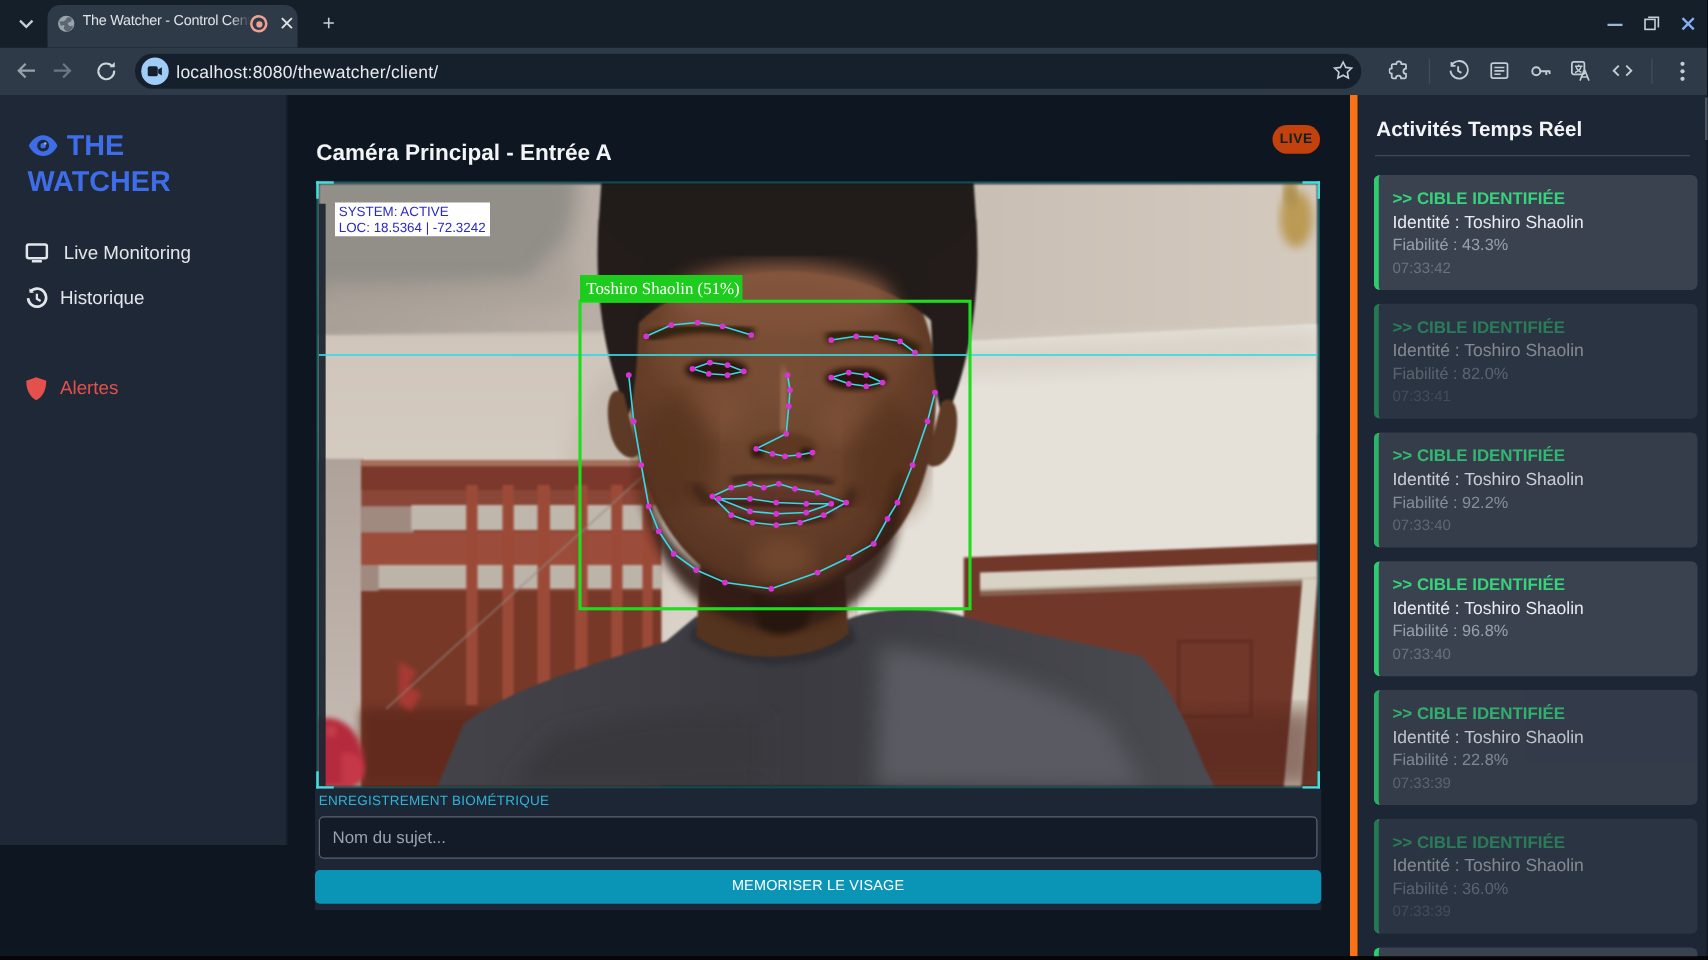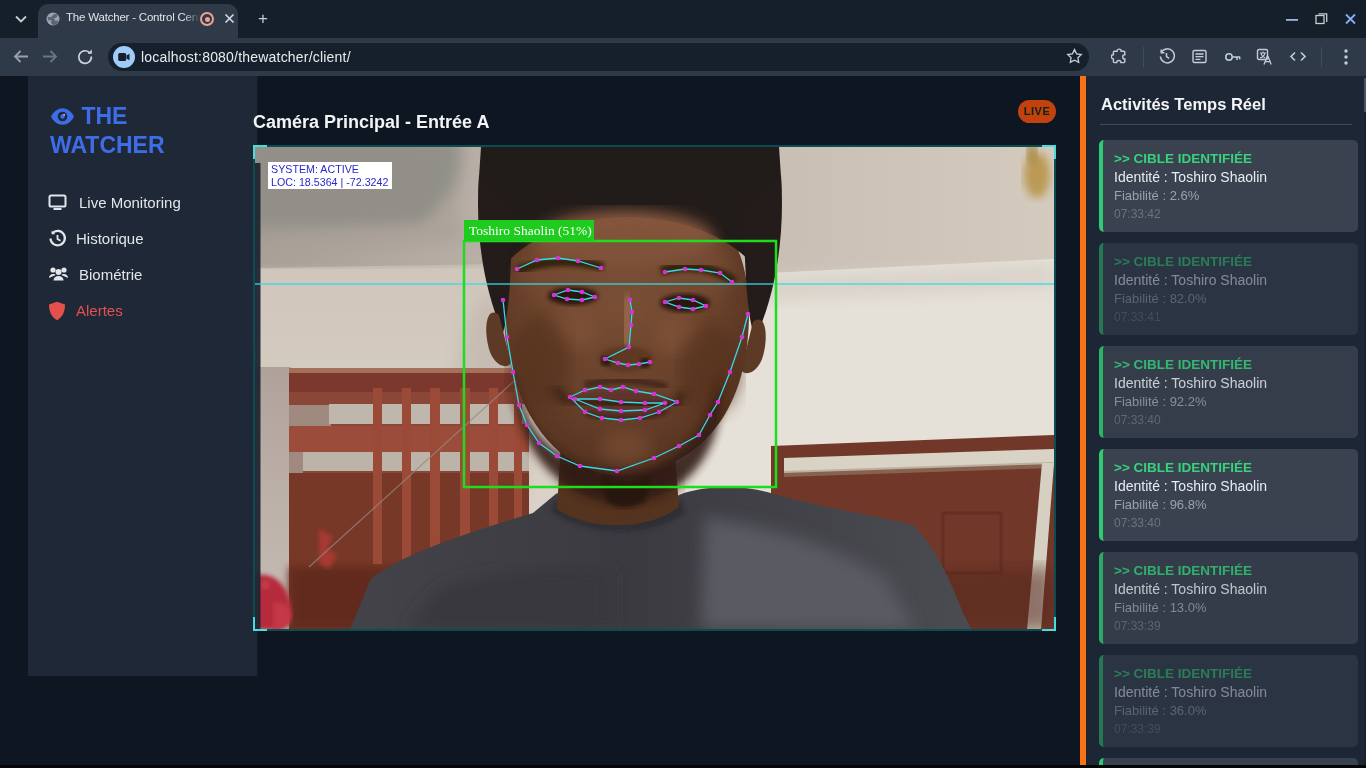--- a/index.html
+++ b/index.html
@@ -19,21 +19,21 @@
   #tabclose { }
   #newtab { left:253px; top:9px; width:20px; height:20px; color:#c6cdd5; font-size:17px; line-height:19px; text-align:center; font-weight:400; }
 
   #toolbar { left:0; top:38px; width:1366px; height:38px; background:#2e3a47; }
   #omnibox { left:108px; top:43px; width:981px; height:28px; border-radius:14px; background:#16202c; }
   #urlicon { left:113px; top:46px; width:22px; height:22px; border-radius:50%; background:#9fcdf8; }
   #urltext { left:141px; top:49px; font-size:14px; color:#e8eaed; letter-spacing:.2px; }
 
   
   #page { left:0; top:76px; width:1366px; height:689px; background:#0e1621; }
-  #sidebar { left:0; top:0; width:230px; height:600px; background:#1e2836; border-right:1px solid #121b26;margin-left:28px; }
+  #sidebar { left:0; top:0; width:230px; height:600px; background:#1e2836; border-right:1px solid #121b26; }
   #logo { left:22px; top:26px; width:190px; font-size:23px; line-height:28.5px; font-weight:bold; color:#3e6de9; }
   .navitem { left:20px; width:200px; height:22px; font-size:15px; color:#e2e6ea; }
   .navitem span.lbl { position:absolute; left:31px; top:2px; }
   .navitem svg { position:absolute; left:0; top:1px; }
   #nav-alertes { color:#e4504c; }
 
   #main { left:230px; top:0; width:850px; height:689px; }
   #camtitle { left:23px; top:36px; font-size:18px; font-weight:bold; color:#f2f4f6; }
   #live { left:788px; top:24px; width:38px; height:23px; border-radius:12px; background:#c2410c; color:#0b2416; font-size:11px; font-weight:bold; text-align:center; line-height:23px; letter-spacing:.5px; }
   #videobox { left:23px; top:69px; width:803px; height:486px; border:2px solid #0b4c52; background:#0a0f14; }
@@ -157,30 +157,20 @@
           </svg>
         <span class="lbl">Live Monitoring</span>
       </div>
       <div class="navitem abs" style="top:152px">
         <svg width="19" height="19" viewBox="0 0 19 19">
             <path d="M4.2 4.5 a7.2 7.2 0 1 1 -1.7 5" stroke="#e2e6ea" stroke-width="2.2" fill="none"></path>
             <path d="M3.6 1.6 v3.6 h3.6" fill="#e2e6ea"></path>
             <path d="M9.5 6 v4 l3 1.8" stroke="#e2e6ea" stroke-width="1.8" fill="none"></path>
           </svg>
         <span class="lbl" style="left:28px">Historique</span>
-      </div>
-      <div class="navitem abs" style="top:188px">
-        <svg width="21" height="19" viewBox="0 0 21 19">
-            <circle cx="5" cy="5" r="2.6" fill="#e2e6ea"></circle>
-            <circle cx="16" cy="5" r="2.6" fill="#e2e6ea"></circle>
-            <circle cx="10.5" cy="7" r="3" fill="#e2e6ea"></circle>
-            <path d="M1 13 c0-2.6 2-4 4-4 1.2 0 2 .3 2.7 1 M20 13 c0-2.6-2-4-4-4-1.2 0-2 .3-2.7 1" fill="#e2e6ea"></path>
-            <path d="M5.5 15.5 c0-3 2.2-4.6 5-4.6 s5 1.6 5 4.6z" fill="#e2e6ea"></path>
-          </svg>
-        <span class="lbl" style="left:31px">Biométrie</span>
       </div>
       <div class="navitem abs" id="nav-alertes" style="top:224px">
         <svg width="18" height="20" viewBox="0 0 18 20">
             <path d="M9 .8 L17 3.6 C17 10.5 14.5 16.5 9 19.2 C3.5 16.5 1 10.5 1 3.6z" fill="#e4504c"></path>
           </svg>
         <span class="lbl" style="left:28px">Alertes</span>
       </div>
     </div>
 
     <div id="main" class="abs">
@@ -429,29 +419,34 @@
         <div class="corner" style="left:-2px;bottom:-2px">
             <i style="left:0;bottom:0;width:14px;height:2px"></i>
             <i style="left:0;bottom:0;width:2px;height:14px"></i>
           </div>
         <div class="corner" style="right:-2px;bottom:-2px">
             <i style="right:0;bottom:0;width:14px;height:2px"></i>
             <i style="right:0;bottom:0;width:2px;height:14px"></i>
           </div>
       </div>
 
+      <div id="formpanel" class="abs">
+        <div id="formlabel" class="abs">ENREGISTREMENT BIOMÉTRIQUE</div>
+        <div id="nameinput" class="abs">Nom du sujet...</div>
+        <div id="membtn" class="abs">MEMORISER LE VISAGE</div>
+      </div>
     </div>
 
     <div id="rightpanel" class="abs">
       <div id="acttitle" class="abs">Activités Temps Réel</div>
       <div id="acthr" class="abs"></div>
       <div class="card abs" style="top:64px">
         <div class="t1">&gt;&gt; CIBLE IDENTIFIÉE</div>
           <div class="t2">Identité : Toshiro Shaolin</div>
-          <div class="t3">Fiabilité : 2.6%</div>
+          <div class="t3">Fiabilité : 43.3%</div>
           <div class="t4">07:33:42</div>
       </div>
       <div class="card abs" style="top:167px;opacity:0.5">
         <div class="t1">&gt;&gt; CIBLE IDENTIFIÉE</div>
           <div class="t2">Identité : Toshiro Shaolin</div>
           <div class="t3">Fiabilité : 82.0%</div>
           <div class="t4">07:33:41</div>
       </div>
       <div class="card abs" style="top:270px;opacity:0.85">
         <div class="t1">&gt;&gt; CIBLE IDENTIFIÉE</div>
@@ -461,21 +456,21 @@
       </div>
       <div class="card abs" style="top:373px">
         <div class="t1">&gt;&gt; CIBLE IDENTIFIÉE</div>
           <div class="t2">Identité : Toshiro Shaolin</div>
           <div class="t3">Fiabilité : 96.8%</div>
           <div class="t4">07:33:40</div>
       </div>
       <div class="card abs" style="top:476px;opacity:0.8">
         <div class="t1">&gt;&gt; CIBLE IDENTIFIÉE</div>
           <div class="t2">Identité : Toshiro Shaolin</div>
-          <div class="t3">Fiabilité : 13.0%</div>
+          <div class="t3">Fiabilité : 22.8%</div>
           <div class="t4">07:33:39</div>
       </div>
       <div class="card abs" style="top:579px;opacity:0.5">
         <div class="t1">&gt;&gt; CIBLE IDENTIFIÉE</div>
           <div class="t2">Identité : Toshiro Shaolin</div>
           <div class="t3">Fiabilité : 36.0%</div>
           <div class="t4">07:33:39</div>
       </div>
       <div class="card abs" style="top:682px">
         

